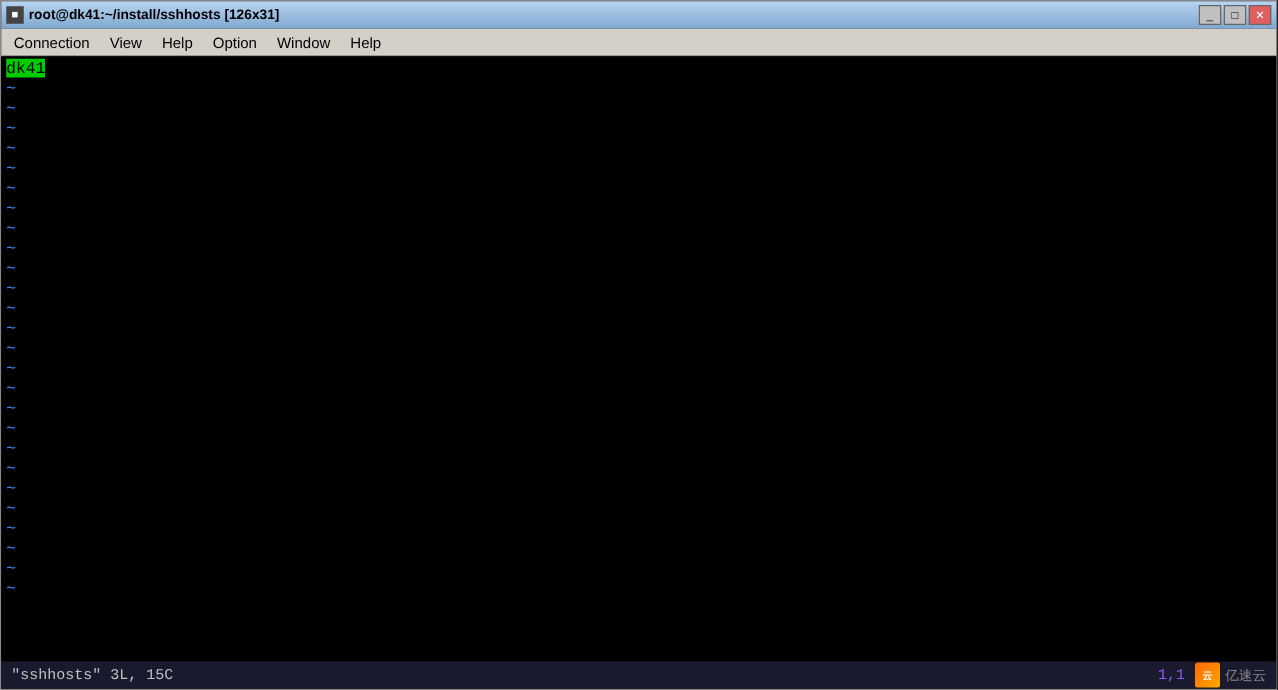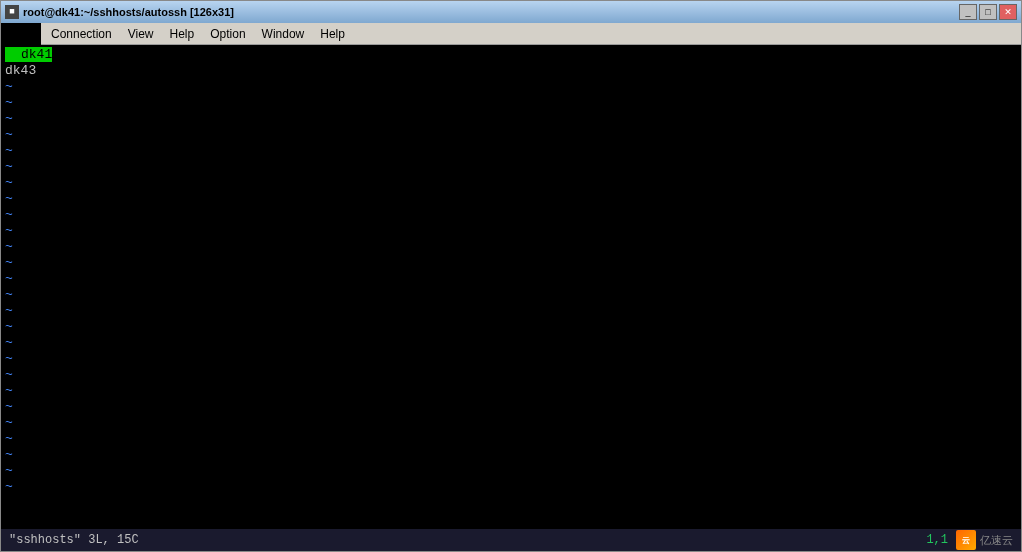--- a/index.html
+++ b/index.html
@@ -68,21 +68,20 @@
       color: #fff;
     }
     .menu-bar {
       background: #d4d0c8;
       height: 22px;
       display: flex;
       align-items: center;
       padding: 0 2px;
       flex-shrink: 0;
       border-bottom: 1px solid #999;
-      margin-left: 40px;
     }
     .menu-item {
       font-size: 12px;
       font-family: Arial, sans-serif;
       color: #000;
       padding: 2px 8px;
       cursor: pointer;
     }
     .terminal-area {
       flex: 1;
@@ -99,21 +98,20 @@
     }
     .terminal-line.normal {
       color: #c0c0c0;
     }
     .terminal-line.tilde {
       color: #4488ff;
     }
     .cursor-highlight {
       background: #00cc00;
       color: #000;
-      padding-left: 16px;
     }
     .status-bar {
       background: #1a1a2e;
       height: 22px;
       display: flex;
       align-items: center;
       justify-content: space-between;
       padding: 0 8px;
       flex-shrink: 0;
     }
@@ -123,21 +121,21 @@
       color: #c0c0c0;
     }
     .status-right {
       display: flex;
       align-items: center;
       gap: 8px;
     }
     .status-pos {
       font-size: 12px;
       font-family: 'Courier New', Courier, monospace;
-      color: #22c55e;
+      color: #8b5cf6;
     }
     .watermark {
       display: flex;
       align-items: center;
       gap: 4px;
       font-size: 11px;
       font-family: Arial, sans-serif;
       color: #888;
     }
     .watermark-logo {
@@ -154,21 +152,21 @@
     }
   </style>
 </head>
 <body>
 
 <div class="window">
 
   <div class="title-bar">
     <div class="title-bar-left">
       <div class="title-bar-icon">■</div>
-      <span class="title-bar-text">root@dk41:~/sshhosts/autossh [126x31]</span>
+      <span class="title-bar-text">root@dk41:~/install/sshhosts [126x31]</span>
     </div>
     <div class="title-bar-controls">
       <div class="title-bar-btn">_</div>
       <div class="title-bar-btn">□</div>
       <div class="title-bar-btn close">✕</div>
     </div>
   </div>
 
   <div class="menu-bar">
     <div class="menu-item">Connection</div>
@@ -177,21 +175,20 @@
     <div class="menu-item">Option</div>
     <div class="menu-item">Window</div>
     <div class="menu-item">Help</div>
   </div>
 
   <div class="terminal-area">
 
     <div class="terminal-line"><span class="cursor-highlight">dk41</span></div>
 
 
-    <div class="terminal-line normal">dk43</div>
 
     <div class="terminal-line tilde">~</div>
     <div class="terminal-line tilde">~</div>
     <div class="terminal-line tilde">~</div>
     <div class="terminal-line tilde">~</div>
     <div class="terminal-line tilde">~</div>
     <div class="terminal-line tilde">~</div>
     <div class="terminal-line tilde">~</div>
     <div class="terminal-line tilde">~</div>
     <div class="terminal-line tilde">~</div>

